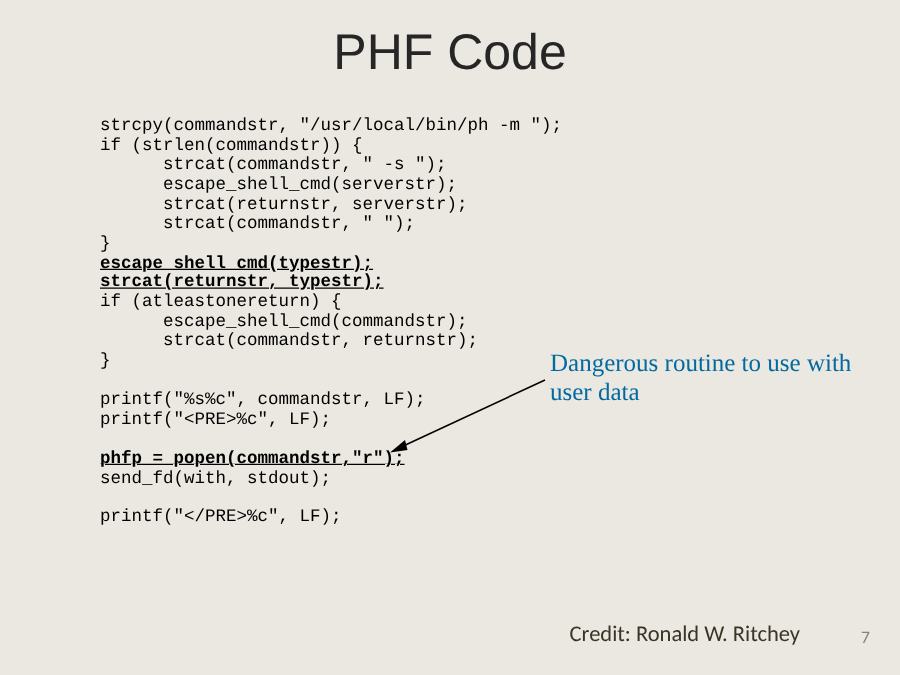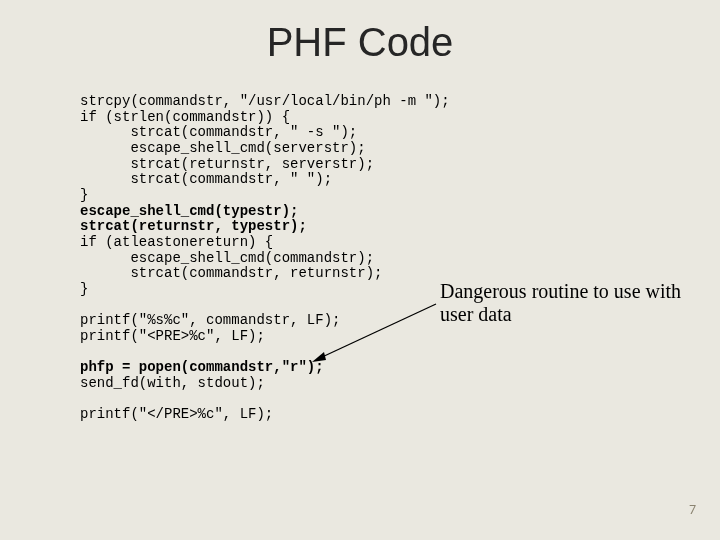--- a/index.html
+++ b/index.html
@@ -31,29 +31,29 @@
   .code-block {
     position: absolute;
     top: 94px;
     left: 80px;
     font-family: "Courier New", Courier, monospace;
     font-size: 14px;
     line-height: 1.12;
     color: #000;
     white-space: pre;
   }
-  .code-block .bold { font-weight: bold; }
+  .code-block .bold { font-weight: bold; text-decoration: underline; }
   .annotation {
     position: absolute;
     top: 280px;
     left: 440px;
     width: 250px;
     font-family: "Times New Roman", Times, serif;
     font-size: 20px;
-    color: #000000;
+    color: #0369a1;
     line-height: 1.15;
   }
   .arrow-svg {
     position: absolute;
     top: 298px;
     left: 310px;
     width: 130px;
     height: 70px;
     pointer-events: none;
   }
@@ -105,16 +105,17 @@
 <span></span>
 <span>printf("&lt;/PRE&gt;%c", LF);</span></div>
 
   <svg class="arrow-svg" viewBox="0 0 130 70">
     <line x1="126" y1="6" x2="10" y2="60" stroke="#000" stroke-width="1.3"></line>
     <polygon points="2,64 14,54 16,62" fill="#000"></polygon>
   </svg>
 
   <div class="annotation">Dangerous routine to use with user data</div>
 
+  <div class="credit">Credit: Ronald W. Ritchey</div>
 
   <div class="pagenum">7</div>
 
 </div>
 
 </body></html>

